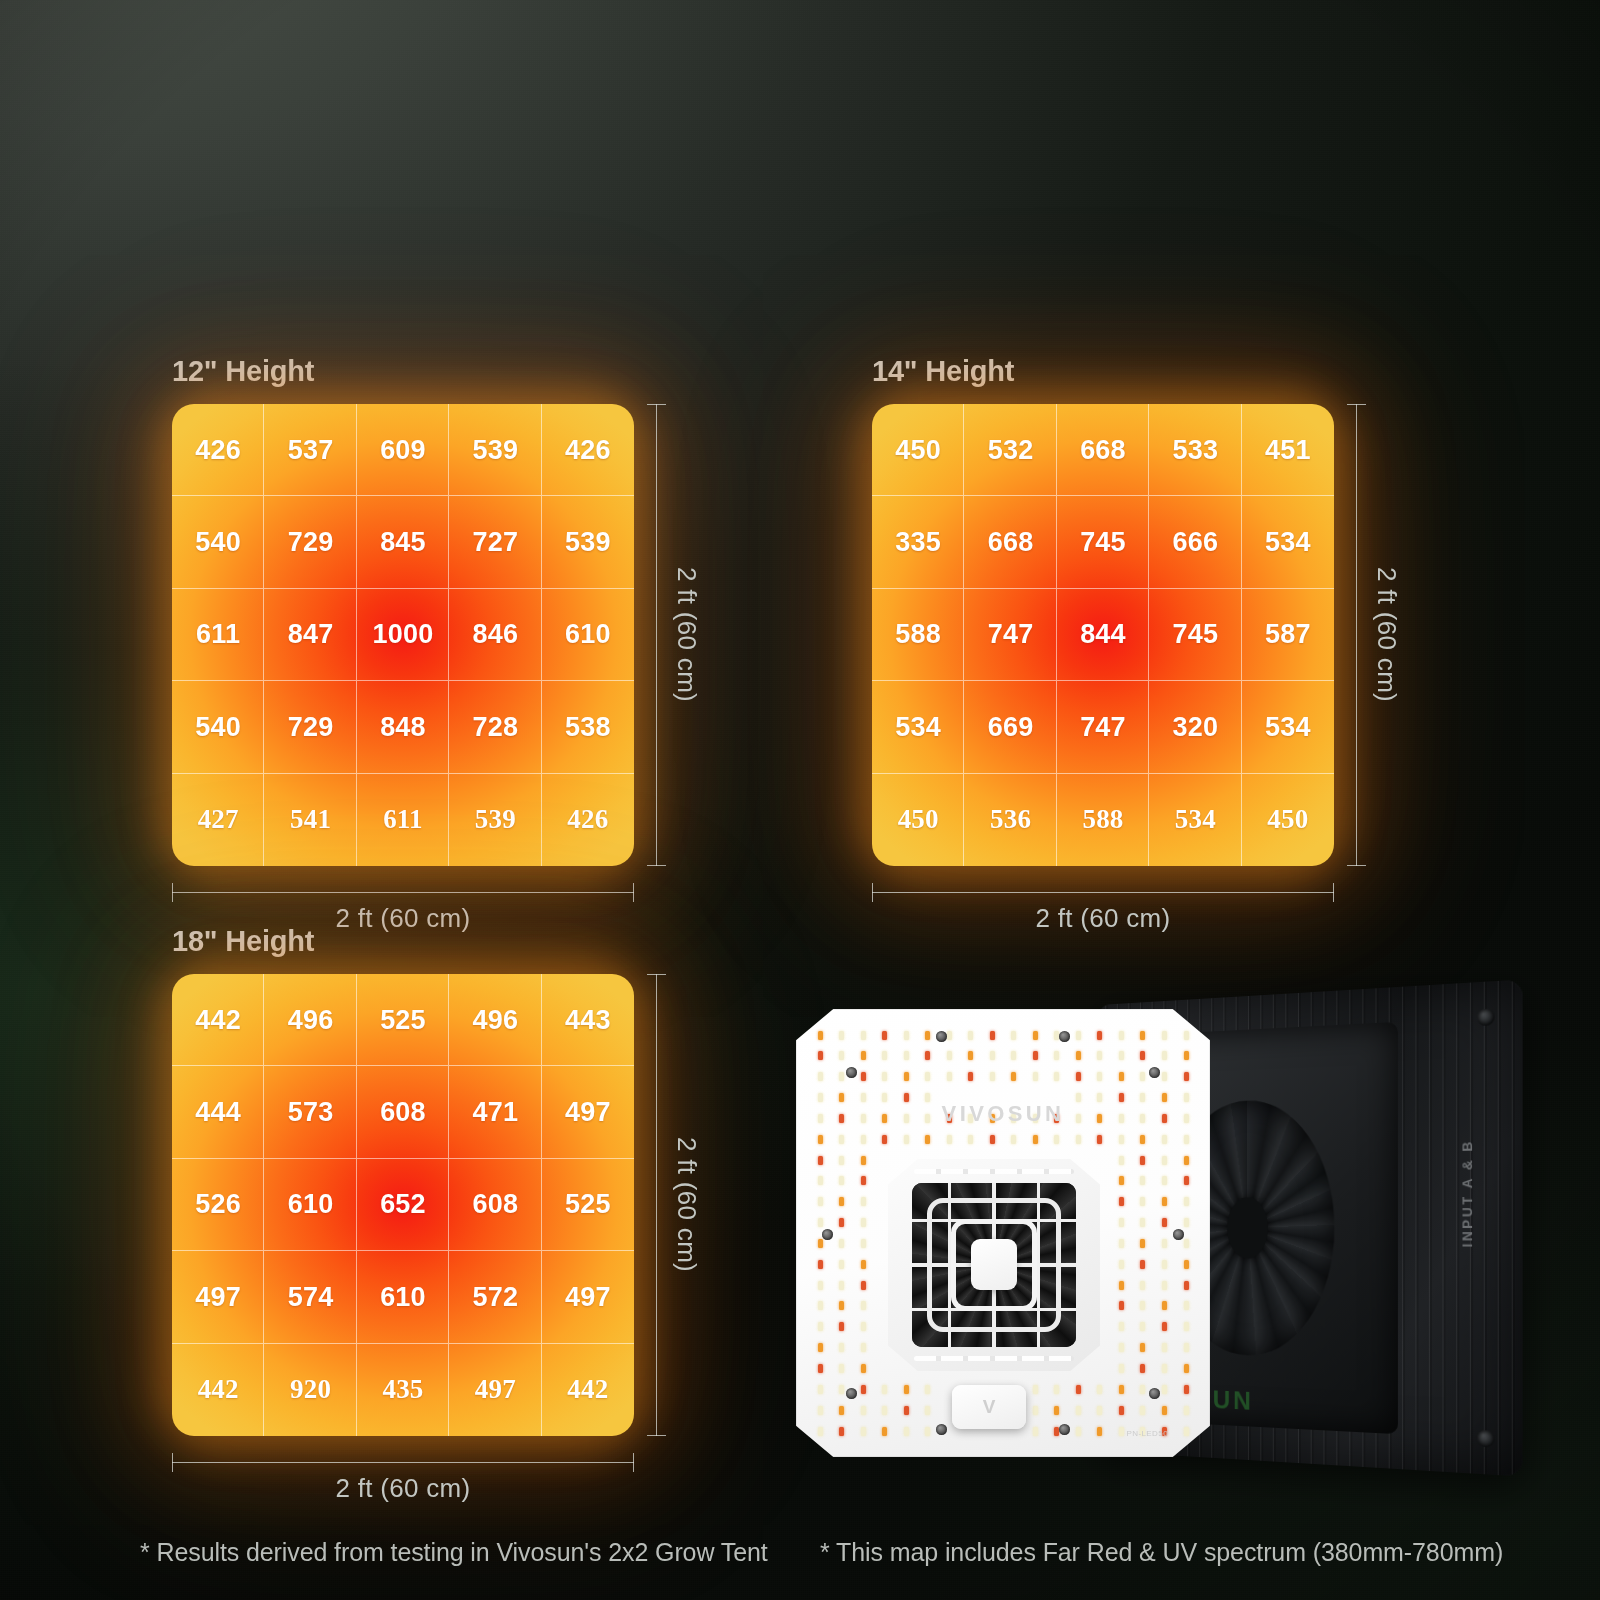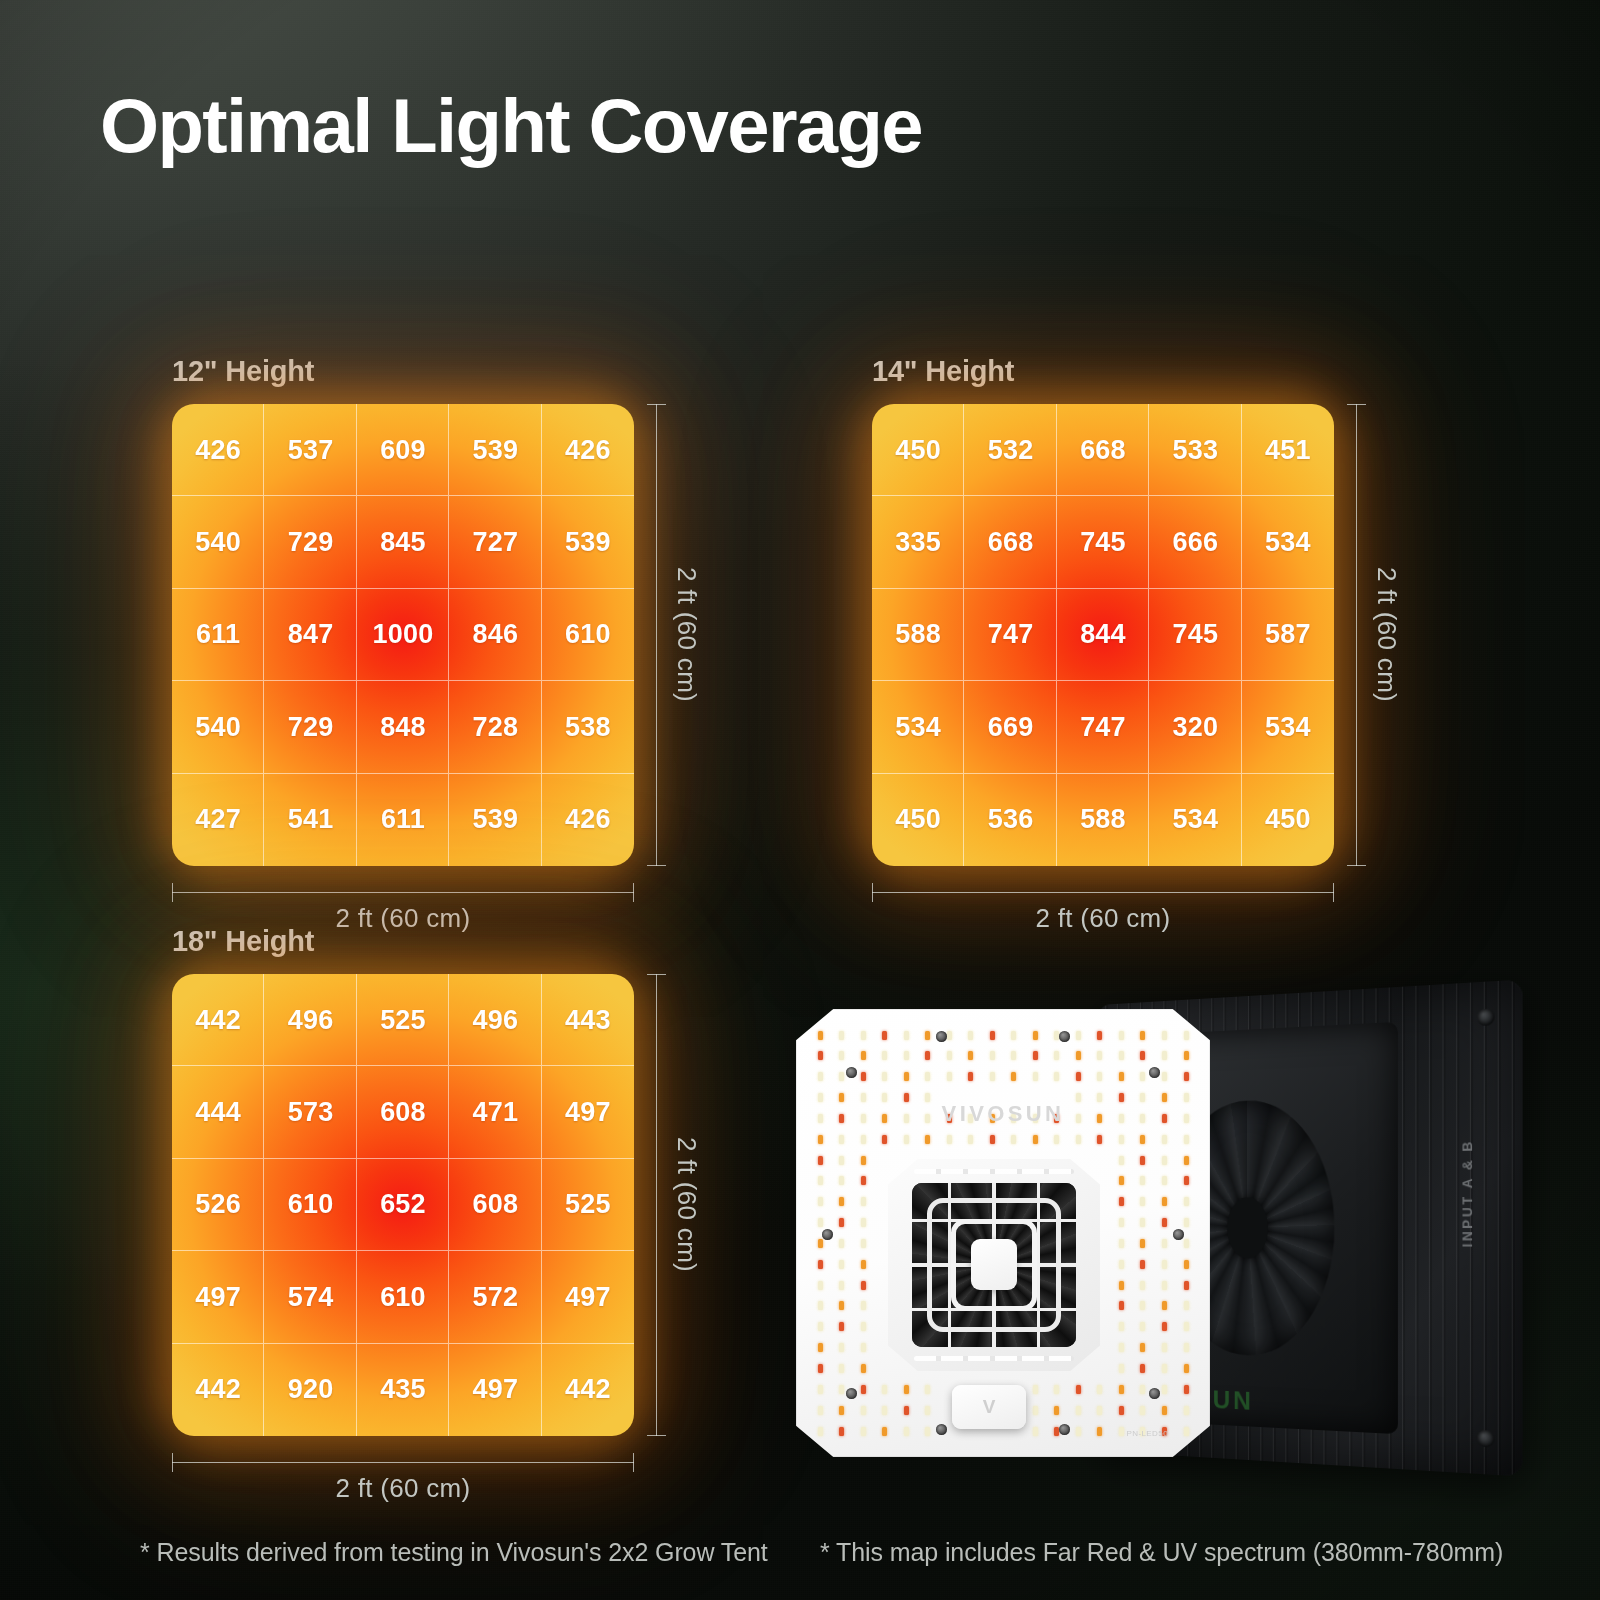--- a/index.html
+++ b/index.html
@@ -82,21 +82,21 @@
         #fab52d 80%,
         #f8c038 91%,
         #f6c63f 100%);
   }
   .cell{
     position:relative; z-index:2;
     display:flex; align-items:center; justify-content:center;
     box-shadow: inset -1px -1px 0 0 rgba(255,255,255,.55);
   }
   .cell.last-col{ box-shadow: inset 0 -1px 0 0 rgba(255,255,255,.55); }
-  .cell.last-row{ box-shadow: inset -1px 0 0 0 rgba(255,255,255,.55); }
+  .cell.last-row{ box-shadow: inset -1px 0 0 0 rgba(255,255,255,.55); font-family: Liberation Serif, serif; }
   .cell.last-col.last-row{ box-shadow:none; }
   .cell span{
     color:#fff; font-size:27px; font-weight:700; letter-spacing:.2px;
     text-shadow:0 1px 2px rgba(130,40,0,.30);
   }
 
   
   .dim-v{
     position:absolute;
     display:flex; align-items:center;
@@ -270,21 +270,20 @@
 </style>
 </head>
 <body>
 
 <div id="bg-base"></div>
 <div id="bg-green-tint"></div>
 <div id="bg-vignette"></div>
 <div id="bg-noise"></div>
 
 <div id="header">
-  <h1 id="title">Optimal Light Coverage</h1>
 </div>
 
 <div id="panels">
     <div class="panel" style="left: 172px; top: 355px;">
       <div class="panel-label">12" Height</div>
       <div style="position: relative; width: 462px; height: 462px;">
         <div class="grid-glow" style="inset: 0px;"></div>
         <div class="grid" style="width: 462px; height: 462px;">
           <div class="heat"></div>
           <div class="cell">

